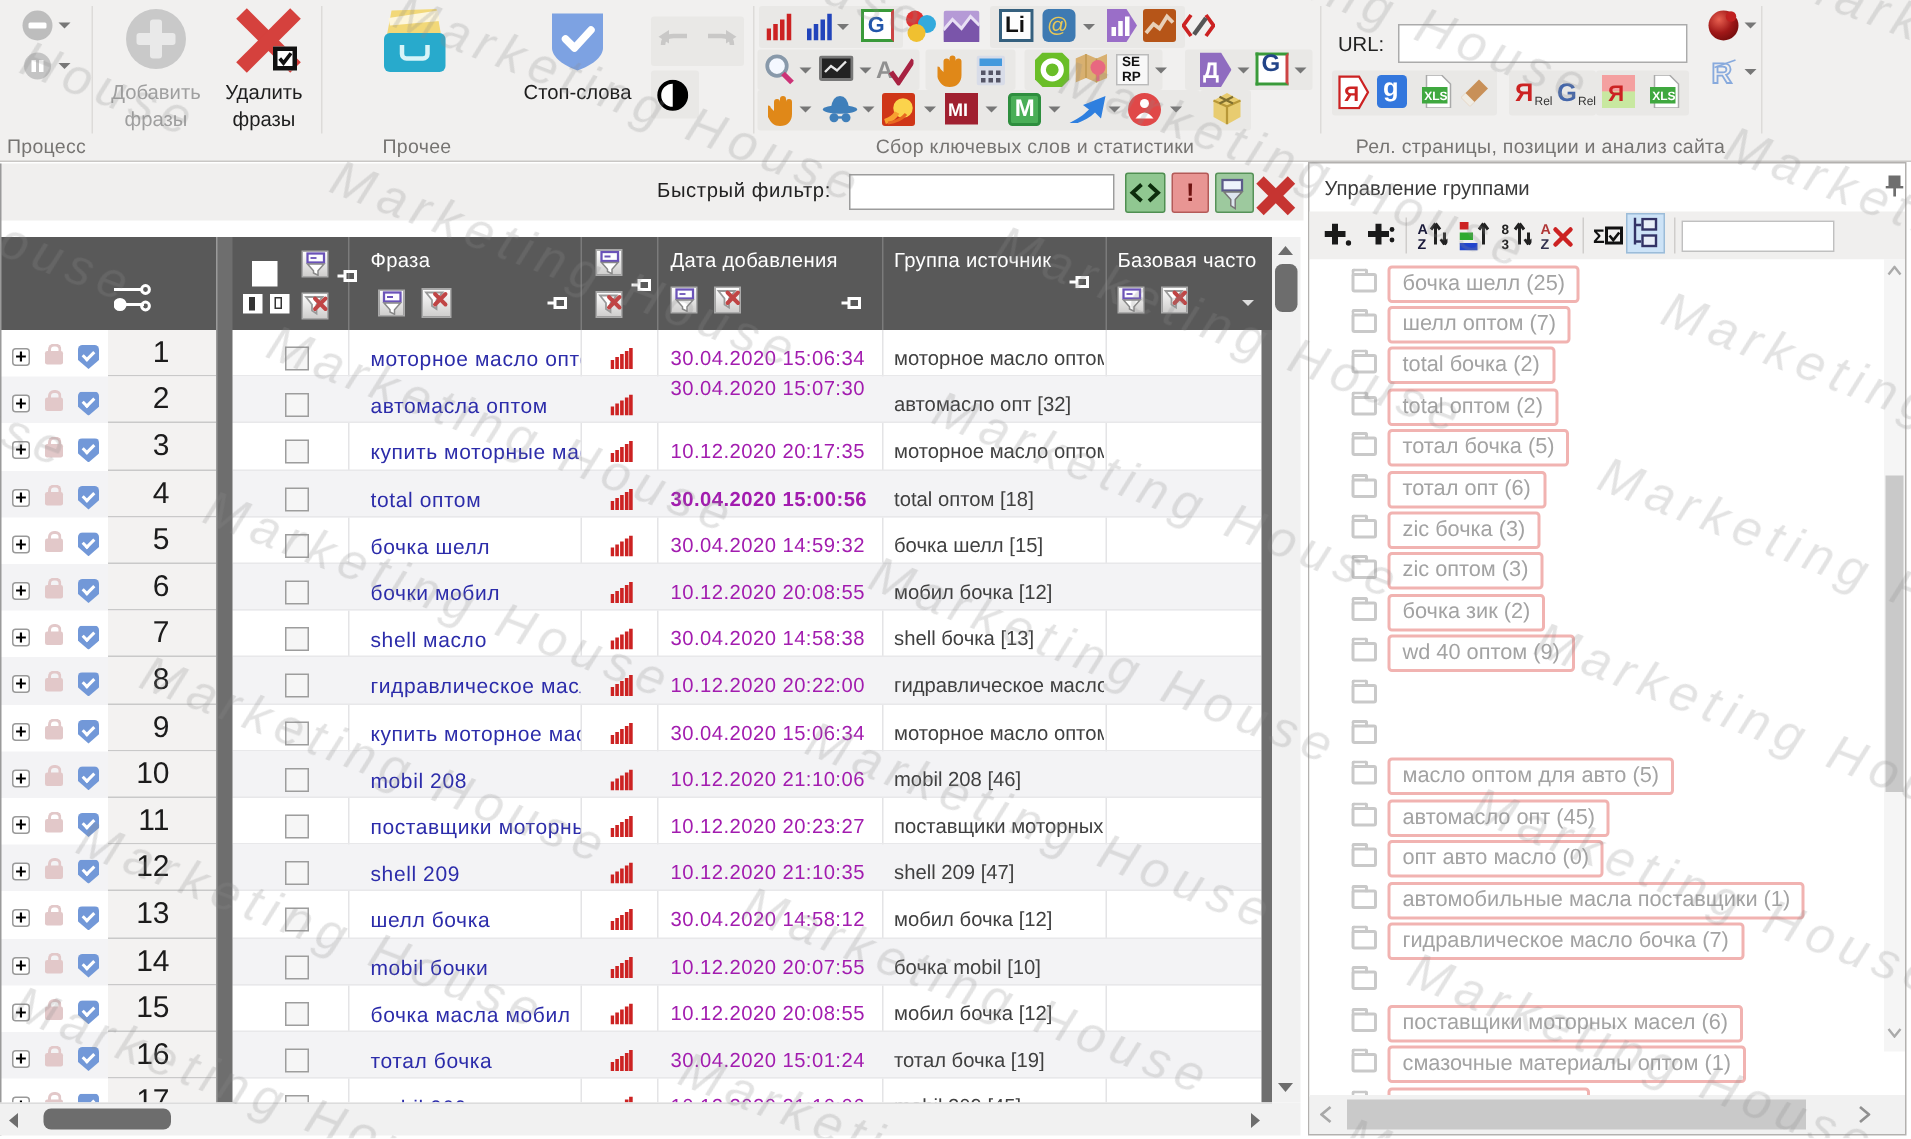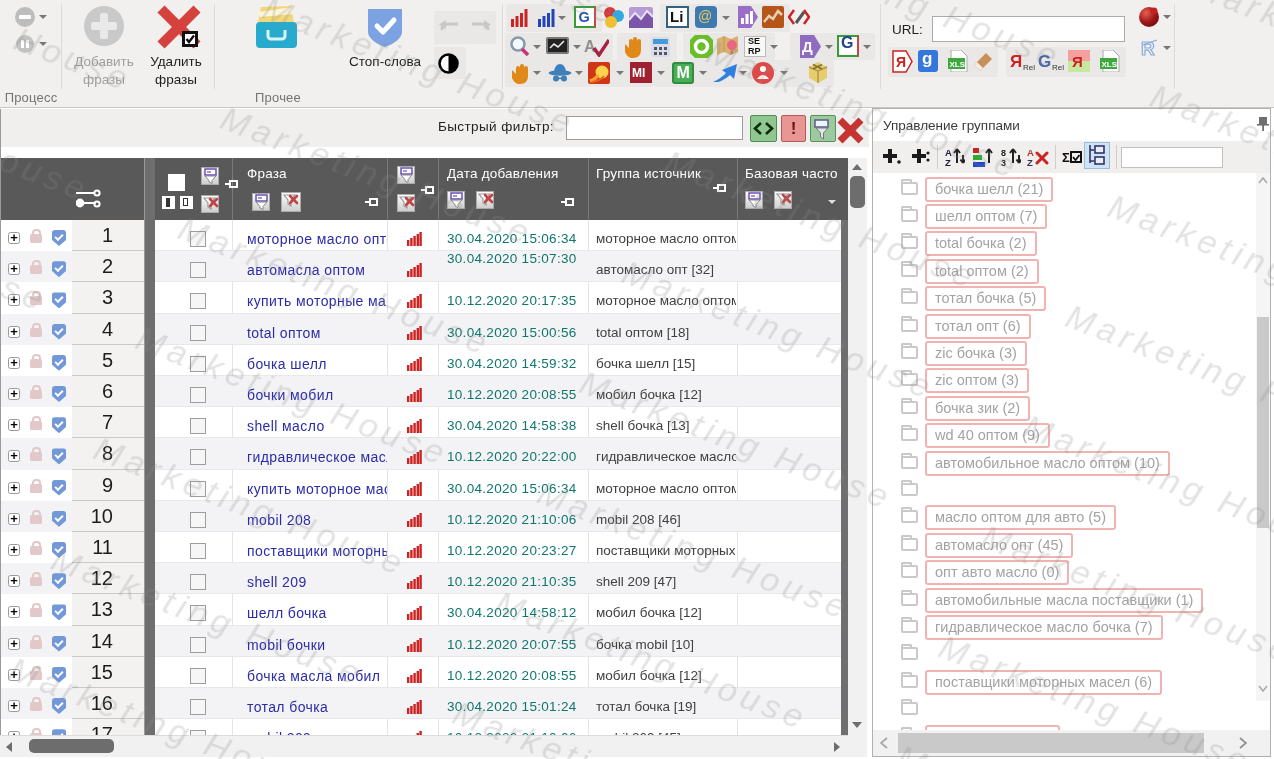--- a/index.html
+++ b/index.html
@@ -30,21 +30,21 @@
 .expander{position:absolute;left:8px;width:12px;height:12px;border:1.5px solid #999;border-radius:2.5px;background:#fff;color:#000;font-size:13px;font-weight:bold;line-height:9px;text-align:center;}
 .lock{position:absolute;left:30px;width:12px;height:9px;background:#e2c8c9;border-radius:1.5px;}
 .lock:before{content:"";position:absolute;left:2px;top:-5px;width:4.5px;height:5px;border:2px solid #e2c8c9;border-bottom:none;border-radius:4px 4px 0 0;}
 .shield{position:absolute;left:52px;width:14px;height:16px;background:#7298d8;border-radius:3px 3px 6px 6px;clip-path:polygon(0 0,100% 0,100% 62%,50% 100%,0 62%);}
 .shield:after{content:"";position:absolute;left:3px;top:4px;width:6px;height:3px;border-left:2px solid #fff;border-bottom:2px solid #fff;transform:rotate(-45deg);}
 .numcell{position:absolute;left:72px;width:72px;height:31.2px;background:#f3f2f1;border-bottom:1px solid #c9c9c9;}
 .num{position:absolute;right:31px;top:4px;font-size:20px;color:#1c1c1c;width:50px;text-align:right;}
 .cb{position:absolute;left:190px;width:16px;height:16px;border:1.5px solid #9d9d9d;background:#f6f6f6;}
 .phrase{position:absolute;left:247px;width:140px;overflow:hidden;white-space:nowrap;color:#2c2caa;font-size:14px;letter-spacing:0.4px;}
 .bars{position:absolute;left:407px;width:15px;height:14px;}
-.date{position:absolute;left:447px;color:#0f766e;font-size:13.5px;letter-spacing:0.3px;white-space:nowrap;}
+.date{position:absolute;left:447px;color:#a21caf;font-size:13.5px;letter-spacing:0.3px;white-space:nowrap;}
 .grp{position:absolute;left:596px;width:140px;overflow:hidden;white-space:nowrap;color:#404040;font-size:13.5px;}
 
 .vsb{left:848px;top:158px;width:19px;height:577px;background:#f1f1f1;}
 .hsb{left:0;top:735px;width:848px;height:22px;background:#f1f1f1;border-top:1px solid #dcdcdc;}
 .thumbv{position:absolute;background:#6d6d6d;border-radius:5px;}
 .arr{position:absolute;width:0;height:0;}
 
 .panel{left:872px;top:108px;width:399px;height:649px;background:#fff;border:1px solid #b3b1af;}
 .ptoolbar{position:absolute;left:0;top:32px;width:397px;height:32px;background:#f0efee;}
 .tree{position:absolute;left:0;top:64px;width:383px;height:558px;overflow:hidden;background:#fff;}
@@ -265,20 +265,21 @@
         <circle cx="11" cy="7" r="3" fill="#fff"></circle>
         <path d="M5 17 q6 -8 12 0 Z" fill="#fff"></path>
       </svg>
       <div class="dd" style="left:780px;top:71px;"></div>
       <svg class="ic" style="left:806px;top:61px;" width="23" height="22">
         <path d="M3 6 L12 1 l9 5 v11 l-9 5 l-9 -5 Z" fill="#e8cc70"></path>
         <path d="M3 6 l9 4 l9 -4 M12 10 v12" stroke="#b89838" stroke-width="1.5" fill="none"></path>
         <path d="M7 3.5 l9 4.5 M16 3.5 L7 8" stroke="#807030" stroke-width="1.5" fill="none"></path>
       </svg>
     </div>
+  <div class="glabel" style="left:505px;width:370px;">Сбор ключевых слов и статистики</div>
   <div class="gsep" style="left:880px;"></div>
 
   <div style="position:absolute;left:892px;top:22px;font-size:13.5px;color:#222;">URL:</div>
   <div style="position:absolute;left:932px;top:16px;width:193px;height:26px;background:#fff;border:1px solid #ababab;"></div>
   <div id="urlicons">
       <div class="pane" style="left:888px;top:47px;width:110px;height:30px;"></div>
       <div class="pane" style="left:1006px;top:47px;width:58px;height:30px;"></div>
       <div class="pane" style="left:1064px;top:47px;width:62px;height:30px;"></div>
       <svg class="ic" style="left:892px;top:50px;" width="21" height="23">
         <path d="M1 1 h13 l6 10.5 l-6 10.5 h-13 Z" fill="#fff" stroke="#cc2222" stroke-width="1.5"></path>
@@ -326,20 +327,21 @@
         <circle cx="11" cy="11" r="10" fill="url(#rg)"></circle>
         <circle cx="16" cy="5" r="3.5" fill="#c02020"></circle>
       </svg>
       <div class="dd" style="left:1163px;top:15px;"></div>
       <svg class="ic" style="left:1139px;top:37px;" width="22" height="22">
         <text x="2" y="18" font-size="19" font-weight="bold" fill="none" stroke="#88aadd" stroke-width="1.2" font-family="Liberation Sans">R</text>
         <path d="M4 8 l14 -5" stroke="#88aadd" stroke-width="1.2"></path>
       </svg>
       <div class="dd" style="left:1163px;top:46px;"></div>
     </div>
+  <div class="glabel" style="left:880px;width:294px;">Рел. страницы, позиции и анализ сайта</div>
   <div class="gsep" style="left:1174px;"></div>
 </div>
 
 <div class="abs filterbar">
   <div style="position:absolute;left:438px;top:10px;font-size:13.5px;letter-spacing:0.4px;color:#222;">Быстрый фильтр:</div>
   <div style="position:absolute;left:566px;top:7px;width:177px;height:24px;background:#fff;border:1px solid #9c9c9c;"></div>
   <div style="position:absolute;left:750px;top:6px;width:27px;height:27px;background:#90c791;border:1px solid #4f8f51;border-radius:2px;"><svg width="25" height="25">
         <g stroke="#0c2d0c" stroke-width="2.6" fill="none">
           <path d="M10 7 L4 12.5 L10 18"></path>
           <path d="M15 7 L21 12.5 L15 18"></path>
@@ -564,21 +566,21 @@
       </div>
       <div class="cb" style="top:11px;"></div>
       <div class="phrase" style="top:11px;">total оптом</div>
       <svg class="bars" style="top:12px;" width="15" height="14">
         <rect x="0" y="8" width="2.4" height="6" fill="#cc2222"></rect>
         <rect x="3.2" y="6" width="2.4" height="8" fill="#cc2222"></rect>
         <rect x="6.4" y="4" width="2.4" height="10" fill="#cc2222"></rect>
         <rect x="9.6" y="2" width="2.4" height="12" fill="#cc2222"></rect>
         <rect x="12.4" y="0" width="2.4" height="14" fill="#cc2222"></rect>
       </svg>
-      <div class="date" style="top:11px;">30.04.2020 15:00:56</div>
+      <div class="date" style="top:11px;font-weight:bold;">30.04.2020 15:00:56</div>
       <div class="grp" style="top:11px;">total оптом [18]</div>
       <div class="rowline" style="top:30.2px;"></div>
     </div>
     <div class="row" style="top:124.8px;">
       <div class="expander" style="top:12px;">+</div>
       <div class="lock" style="top:14px;"></div>
       <div class="shield" style="top:10px;"></div>
       <div class="numcell">
         <div class="num">5</div>
       </div>
@@ -918,56 +920,56 @@
         </g>
         <g stroke="#336" stroke-width="1.6" fill="none">
           <path d="M3 0 v18 M3 5 h4 M3 16 h4"></path>
         </g>
       </svg>
       <div style="position:absolute;left:243px;top:4px;width:1px;height:24px;background:#cfcdcb;"></div>
     <div style="position:absolute;left:248px;top:6px;width:102px;height:21px;background:#fff;border:1px solid #c0c0c0;"></div>
   </div>
   <div class="tree" id="tree">
       <div class="folder" style="top:8.5px;"></div>
-      <div class="titem" style="top:3.5px;">бочка шелл (21)</div>
+      <div class="titem" style="top:3.5px;">бочка шелл (25)</div>
       <div class="folder" style="top:35.9px;"></div>
       <div class="titem" style="top:30.9px;">шелл оптом (7)</div>
       <div class="folder" style="top:63.3px;"></div>
       <div class="titem" style="top:58.3px;">total бочка (2)</div>
       <div class="folder" style="top:90.69999999999999px;"></div>
       <div class="titem" style="top:85.69999999999999px;">total оптом (2)</div>
       <div class="folder" style="top:118.1px;"></div>
       <div class="titem" style="top:113.1px;">тотал бочка (5)</div>
       <div class="folder" style="top:145.5px;"></div>
       <div class="titem" style="top:140.5px;">тотал опт (6)</div>
       <div class="folder" style="top:172.89999999999998px;"></div>
       <div class="titem" style="top:167.89999999999998px;">zic бочка (3)</div>
       <div class="folder" style="top:200.29999999999998px;"></div>
       <div class="titem" style="top:195.29999999999998px;">zic оптом (3)</div>
       <div class="folder" style="top:227.7px;"></div>
       <div class="titem" style="top:222.7px;">бочка зик (2)</div>
       <div class="folder" style="top:255.1px;"></div>
       <div class="titem" style="top:250.1px;">wd 40 оптом (9)</div>
       <div class="folder" style="top:282.5px;"></div>
-      <div class="titem" style="top:277.5px;">автомобильное масло оптом (10)</div>
       <div class="folder" style="top:309.9px;"></div>
       <div class="folder" style="top:337.29999999999995px;"></div>
       <div class="titem" style="top:332.29999999999995px;">масло оптом для авто (5)</div>
       <div class="folder" style="top:364.7px;"></div>
       <div class="titem" style="top:359.7px;">автомасло опт (45)</div>
       <div class="folder" style="top:392.09999999999997px;"></div>
       <div class="titem" style="top:387.09999999999997px;">опт авто масло (0)</div>
       <div class="folder" style="top:419.5px;"></div>
       <div class="titem" style="top:414.5px;">автомобильные масла поставщики (1)</div>
       <div class="folder" style="top:446.9px;"></div>
       <div class="titem" style="top:441.9px;">гидравлическое масло бочка (7)</div>
       <div class="folder" style="top:474.29999999999995px;"></div>
       <div class="folder" style="top:501.7px;"></div>
       <div class="titem" style="top:496.7px;">поставщики моторных масел (6)</div>
       <div class="folder" style="top:529.1px;"></div>
+      <div class="titem" style="top:524.1px;">смазочные материалы оптом (1)</div>
       <div class="folder" style="top:556.5px;"></div>
       <div class="titem" style="top:551.5px;">мобил бочка (12)</div>
     </div>
   <div class="pvsb">
     <svg style="position:absolute;left:2px;top:4px;" width="10" height="7">
         <path d="M1 6 L5 1 L9 6" stroke="#aaa" stroke-width="1.6" fill="none"></path>
       </svg>
     <div style="position:absolute;left:1px;top:144px;width:12px;height:211px;background:#c9c9c9;"></div>
     <svg style="position:absolute;left:2px;top:512px;" width="10" height="7">
         <path d="M1 1 L5 6 L9 1" stroke="#aaa" stroke-width="1.6" fill="none"></path>

